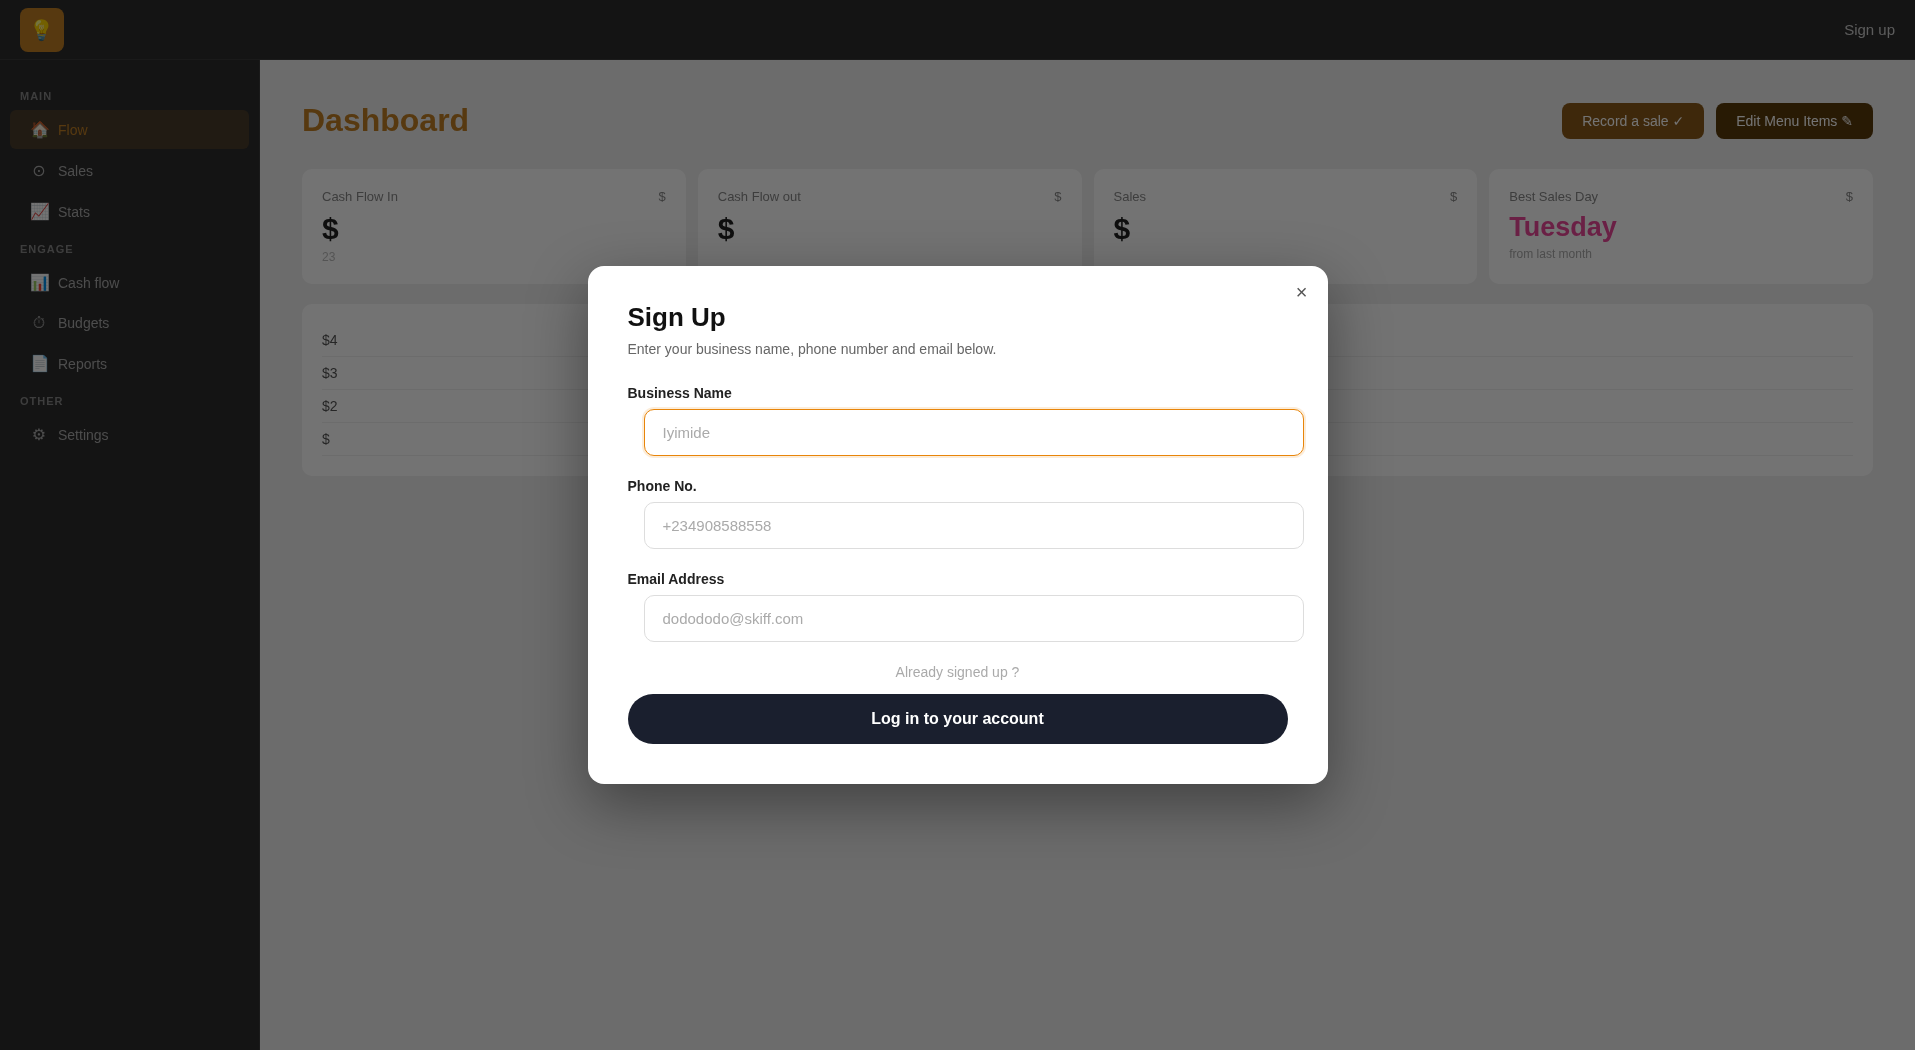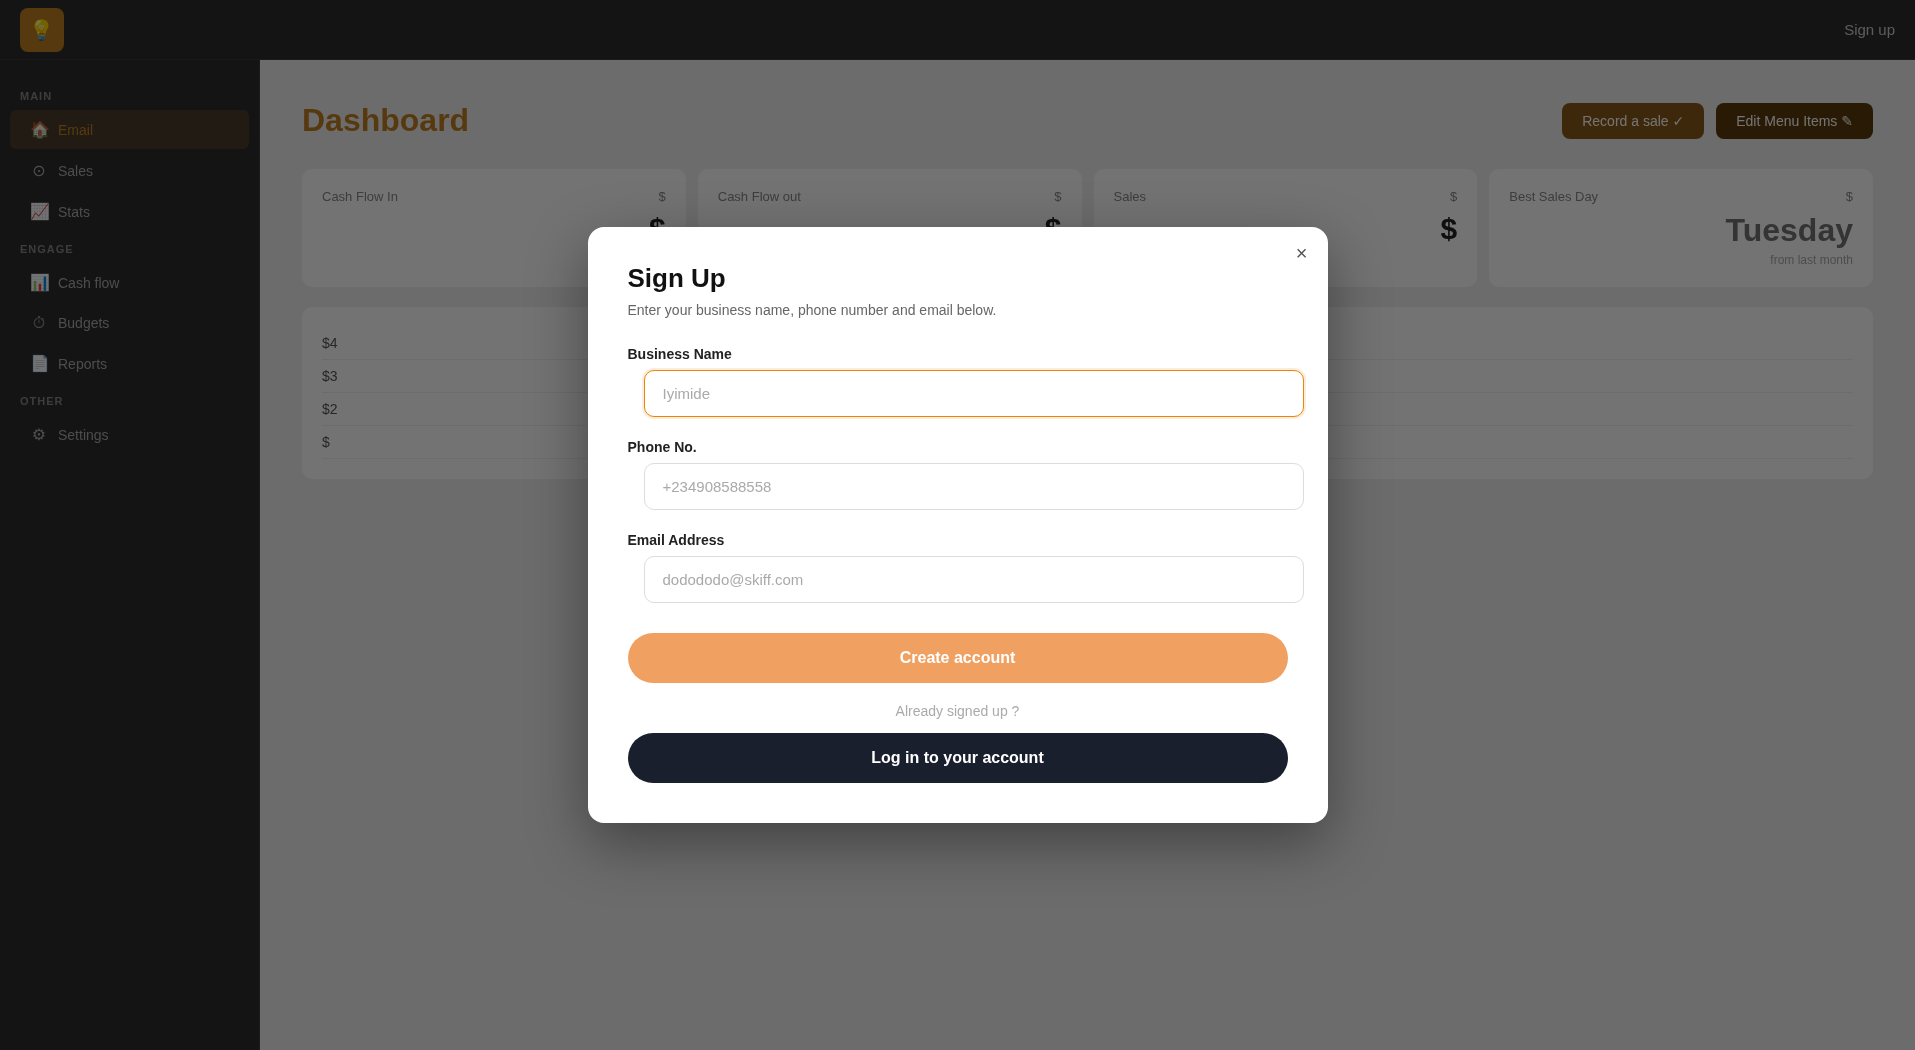--- a/index.html
+++ b/index.html
@@ -137,43 +137,42 @@
       align-items: center;
       gap: 6px;
     }
 
     
     .dashboard-cards {
       display: grid;
       grid-template-columns: repeat(4, 1fr);
       gap: 12px;
       margin-bottom: 20px;
-      text-align: right;
     }
     .card {
       background: #fff;
       border-radius: 10px;
       padding: 20px;
     }
     .card-label {
       color: #888;
       font-size: 13px;
       margin-bottom: 8px;
       display: flex;
       justify-content: space-between;
     }
     .card-value {
       font-size: 30px;
       font-weight: 700;
       color: #222;
     }
     .card-best-day-value {
-      font-size: 32px;
+      font-size: 27px;
       font-weight: 800;
-      color: #737373;
+      color: #ec4899;
     }
     .card-sub {
       font-size: 12px;
       color: #aaa;
       margin-top: 4px;
     }
 
     
     .dashboard-list {
       background: #fff;
@@ -302,21 +301,21 @@
     <span class="top-nav-signup">Sign up</span>
   </div>
 
   <div class="app-body">
 
     <div class="sidebar">
 
       <div class="sidebar-section-label">MAIN</div>
       <div class="sidebar-item active">
         <span class="icon">🏠</span>
-        <span>Email</span>
+        <span>Flow</span>
       </div>
       <div class="sidebar-item">
         <span class="icon">⊙</span>
         <span>Sales</span>
       </div>
       <div class="sidebar-item">
         <span class="icon">📈</span>
         <span>Stats</span>
       </div>
 
@@ -416,19 +415,18 @@
     <div class="form-group">
       <label class="form-label">Phone No.</label>
       <input class="form-input" type="text" placeholder="+234908588558" style="">
     </div>
 
     <div class="form-group">
       <label class="form-label">Email Address</label>
       <input class="form-input" type="email" placeholder="dodododo@skiff.com" style="">
     </div>
 
-    <button class="btn-create-account">Create account</button>
 
     <p class="already-signed">Already signed up ?</p>
 
     <button class="btn-login">Log in to your account</button>
   </div>
 </div>
 
 </body></html>

